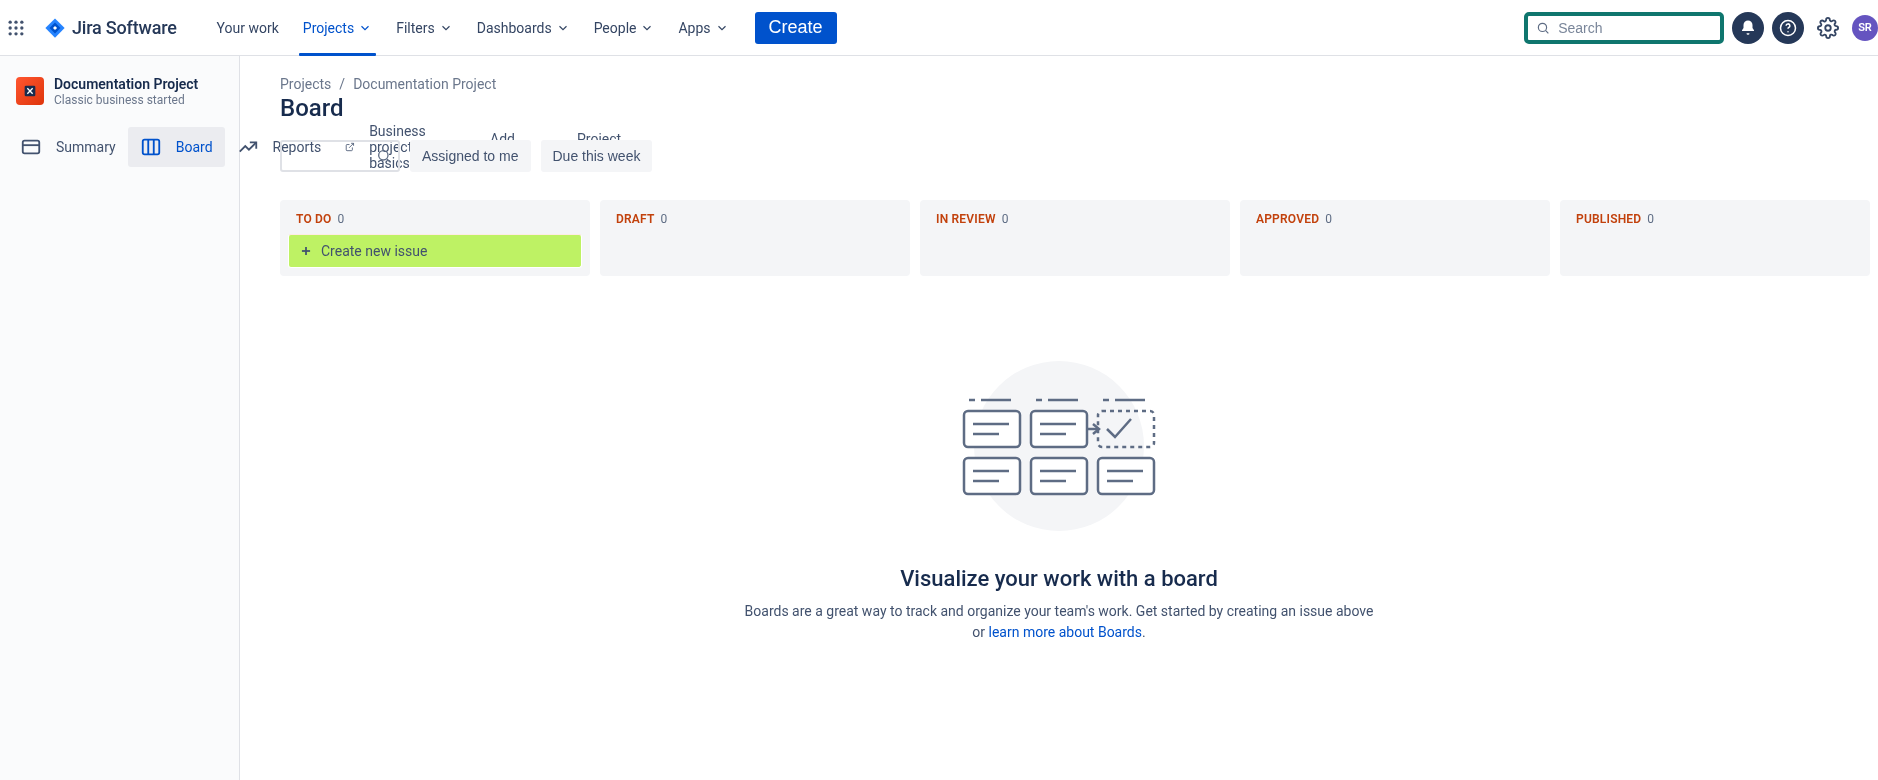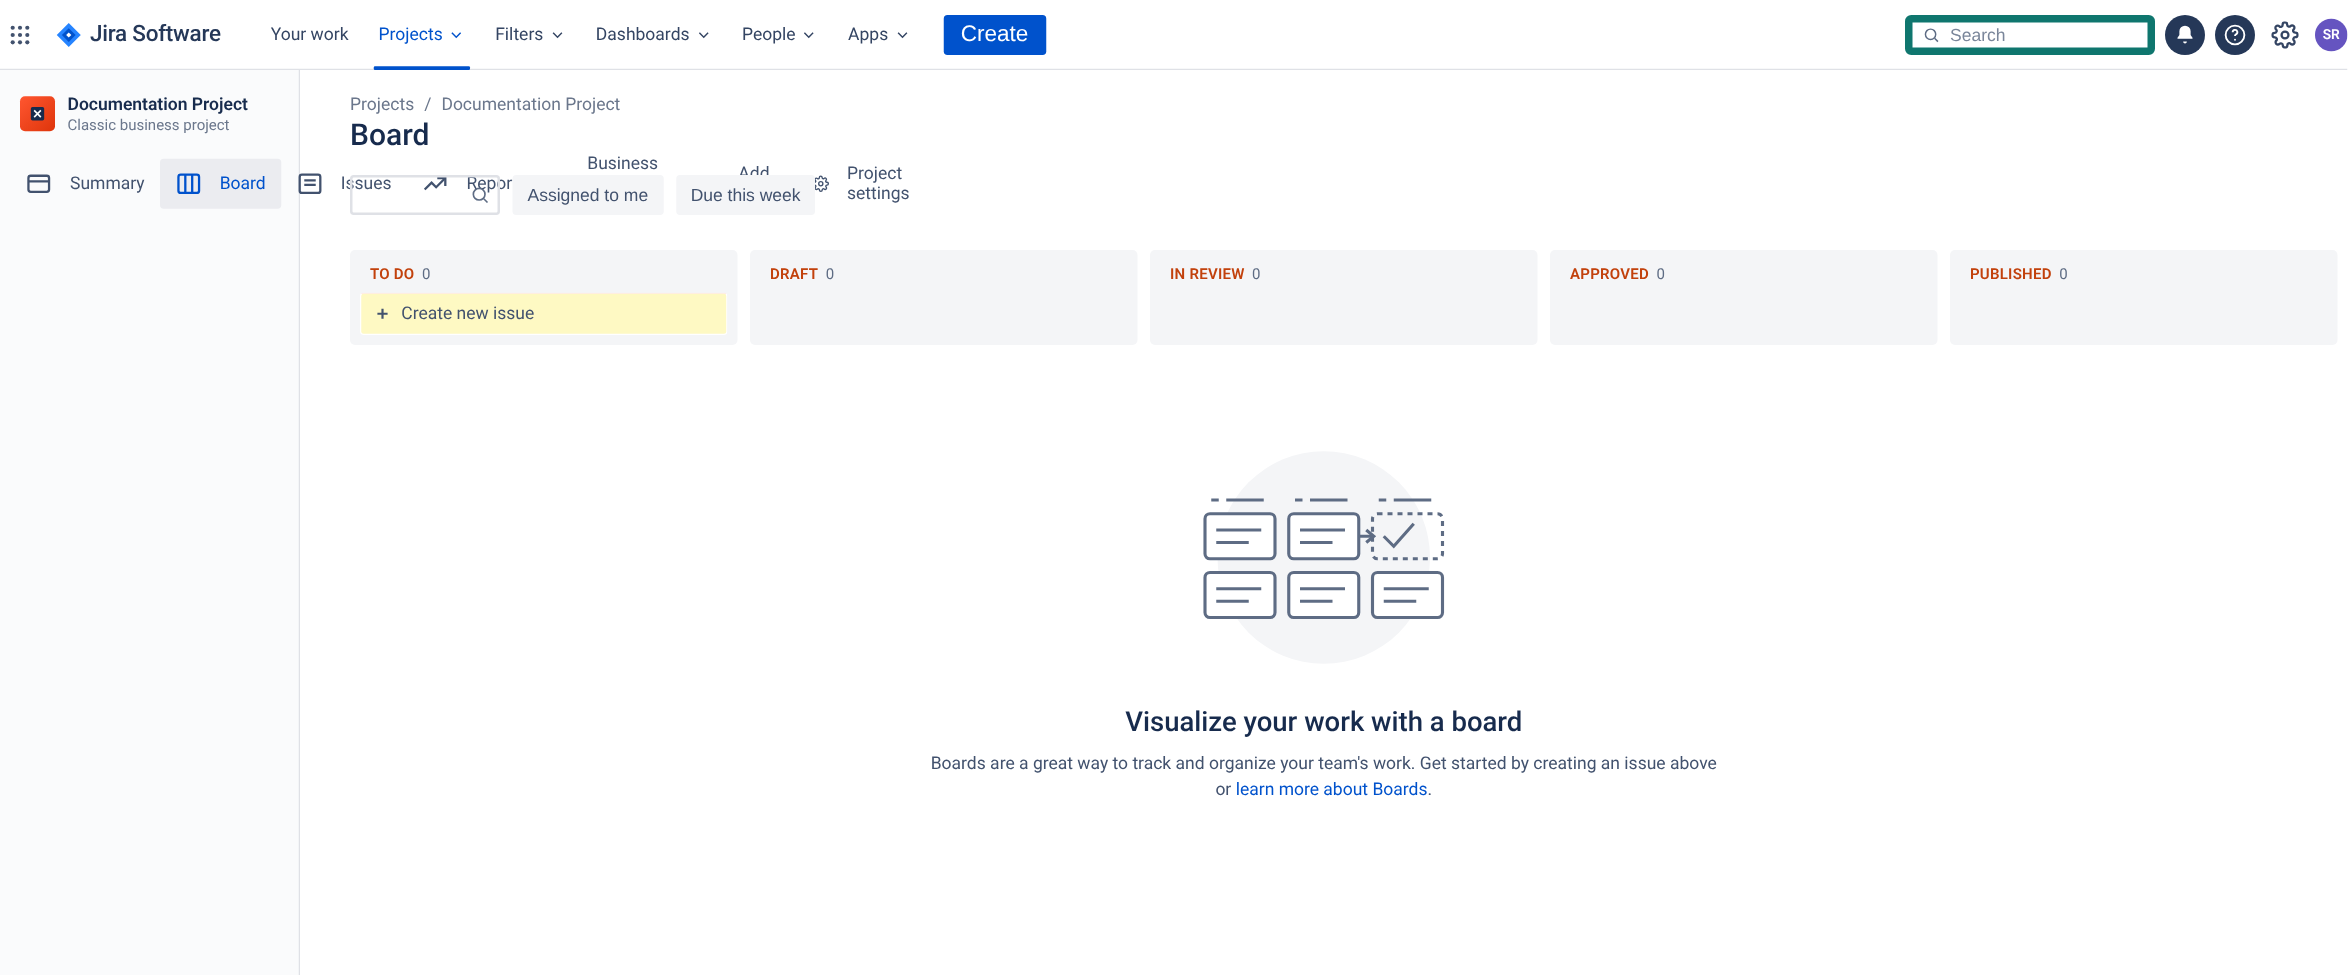--- a/index.html
+++ b/index.html
@@ -12,21 +12,21 @@
   .logo-group { display:flex; align-items:center; gap:6px; padding: 0 8px; cursor:pointer;}
   .logo-text { font-size:18px; color:#253858; font-weight:500; letter-spacing:-0.2px;}
   .nav-menu { display:flex; align-items:center; margin-left:18px; gap:4px;}
   .nav-item { display:flex; align-items:center; gap:4px; padding: 4px 10px; font-size:14px; color:#344563; border-radius:3px; cursor:pointer; position:relative; height:56px;}
   .nav-item.active{ color:#0052cc;}
   .nav-item.active::after{ content:""; position:absolute; left:6px; right:6px; bottom:0; height:3px; background:#0052cc; border-radius:1px;}
   .chev-down{ color:#344563;}
   .nav-item.active .chev-down{ color:#0052cc;}
   .create-btn{ margin-left:12px; background:#0052cc; color:#ffffff; border:none; border-radius:3px; padding:0 14px; height:32px; font-size:18px; font-weight:500; cursor:pointer;}
   .nav-right{ margin-left:auto; display:flex; align-items:center; gap:8px;}
-  .search-box{ display:flex; align-items:center; border:6px solid #0f766e; border-radius:5px; height:32px; width:200px; padding:0 8px; background:#fff;}
+  .search-box{ display:flex; align-items:center; border:4px solid #0f766e; border-radius:5px; height:32px; width:200px; padding:0 8px; background:#fff;}
   .search-box input{ border:none; outline:none; font-size:14px; width:100%; margin-left:6px; background:transparent;}
   .search-box input::placeholder{color:#7a869a;}
   .icon-btn{ width:32px; height:32px; display:flex; align-items:center; justify-content:center; border-radius:50%; cursor:pointer; color:#344563;}
   .icon-btn.solid{ background:#253858; color:#fff;}
   .avatar{ width:26px; height:26px; border-radius:50%; background:#6554c0; color:#fff; font-size:11px; font-weight:600; display:flex;align-items:center;justify-content:center; cursor:pointer;}
   
   .page-body{ display:flex; height:calc(100% - 56px);}
   
   .sidebar{ width:240px; min-width:240px; border-right:1px solid #dfe1e6; background:#fafbfc; display:flex; flex-direction:column; padding-top:20px;}
   .proj-header{ display:flex; align-items:center; gap:10px; padding:0 16px 20px 16px;}
@@ -45,21 +45,21 @@
   .page-title{ font-size:24px; font-weight:500; color:#172b4d; margin:2px 0 18px 0;}
   .filter-row{ display:flex; align-items:center; gap:10px; margin-bottom:28px;}
   .mini-search{ display:flex; align-items:center; border:2px solid #dfe1e6; border-radius:3px; height:32px; width:120px; padding:0 6px; justify-content:flex-end;}
   .filter-chip{ background:#f4f5f7; border:none; border-radius:3px; height:32px; padding:0 12px; font-size:14px; color:#42526e; cursor:pointer;}
   
   .board{ display:flex; gap:10px; flex-wrap:nowrap;}
   .col{ background:#f4f5f7; border-radius:4px; width:310px; min-width:310px; padding:12px 8px 8px 8px; min-height:60px;}
   .col-header{ display:flex; align-items:center; gap:6px; padding:0 8px 8px 8px;}
   .col-name{ font-size:12px; font-weight:600; color:#c2410c; letter-spacing:0.2px;}
   .col-count{ font-size:12px; color:#5e6c84;}
-  .create-issue{ display:flex; align-items:center; gap:8px; background:#fef9c3; border:1px solid #fff; border-top:1px solid #ffebe6; border-radius:3px; padding:8px 10px; font-size:14px; color:#42526e; cursor:pointer;}
+  .create-issue{ display:flex; align-items:center; gap:8px; background:#bef264; border:1px solid #fff; border-top:1px solid #ffebe6; border-radius:3px; padding:8px 10px; font-size:14px; color:#42526e; cursor:pointer;}
   
   .empty{ margin: 80px auto 15px auto; max-width:640px; text-align:center;}
   .empty-illus{ width:220px; height:180px; margin:0 auto 30px auto; position:relative;}
   .empty-title{ font-size:22px; font-weight:500; color:#172b4d; margin-bottom:10px;}
   .empty-text{ font-size:14px; color:#42526e; line-height:1.5;}
   .empty-text a{ color:#0052cc;}
 </style>
 </head>
 <body>
 
@@ -158,46 +158,38 @@
   <div class="sidebar">
     <div class="proj-header">
       <div class="proj-avatar">
         <svg width="16" height="16" viewBox="0 0 24 24" fill="#fff">
             <rect x="4" y="4" width="16" height="16" rx="2" fill="#172b4d"></rect>
             <path d="M8 8 L16 16 M16 8 L8 16" stroke="#fff" stroke-width="2"></path>
           </svg>
       </div>
       <div>
         <div class="proj-title">Documentation Project</div>
-        <div class="proj-sub">Classic business project</div>
+        <div class="proj-sub">Classic business started</div>
       </div>
     </div>
     <div class="side-list">
       <div class="side-item">
         <svg width="22" height="22" viewBox="0 0 24 24" fill="none" stroke="currentColor" stroke-width="2">
             <rect x="3" y="5" width="18" height="14" rx="2"></rect>
             <line x1="3" y1="10" x2="21" y2="10"></line>
           </svg>
         <span>Summary</span>
       </div>
       <div class="side-item active">
         <svg width="22" height="22" viewBox="0 0 24 24" fill="none" stroke="currentColor" stroke-width="2">
             <rect x="3" y="4" width="18" height="16" rx="2"></rect>
             <line x1="9" y1="4" x2="9" y2="20"></line>
             <line x1="15" y1="4" x2="15" y2="20"></line>
           </svg>
         <span>Board</span>
-      </div>
-      <div class="side-item">
-        <svg width="22" height="22" viewBox="0 0 24 24" fill="none" stroke="currentColor" stroke-width="2">
-            <rect x="3" y="4" width="18" height="16" rx="2"></rect>
-            <line x1="7" y1="9" x2="17" y2="9"></line>
-            <line x1="7" y1="13" x2="17" y2="13"></line>
-          </svg>
-        <span>Issues</span>
       </div>
       <div class="side-item">
         <svg width="22" height="22" viewBox="0 0 24 24" fill="none" stroke="currentColor" stroke-width="2">
             <polyline points="3 17 9 11 13 15 21 7"></polyline>
             <polyline points="14 7 21 7 21 14"></polyline>
           </svg>
         <span>Reports</span>
       </div>
       <div class="side-item">
         <svg width="22" height="22" viewBox="0 0 24 24" fill="none" stroke="currentColor" stroke-width="2">

